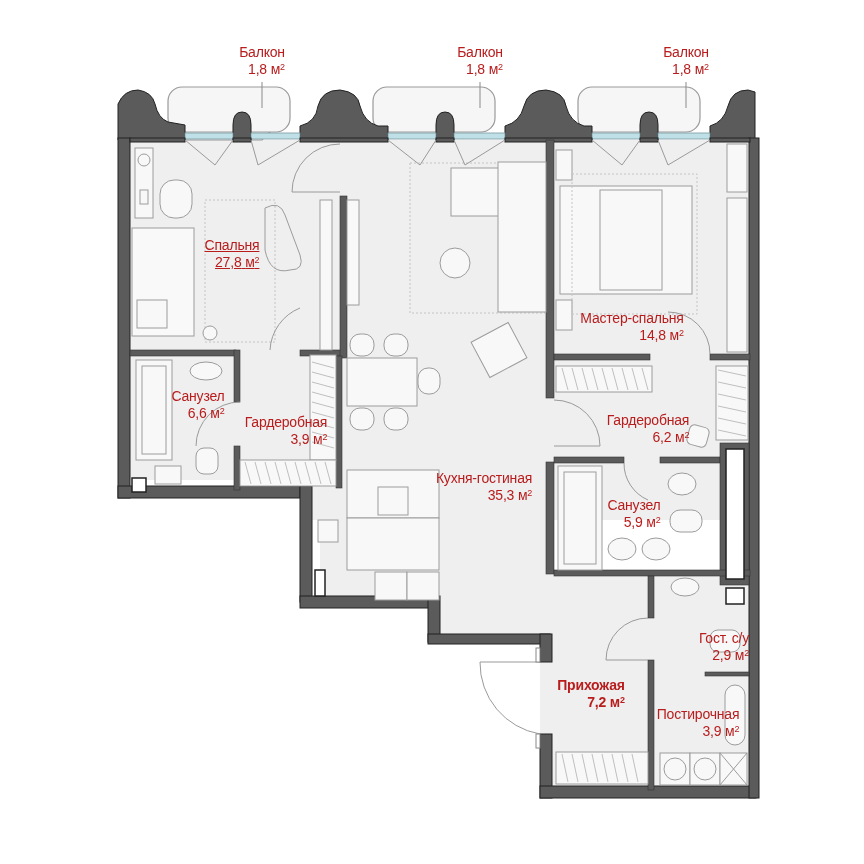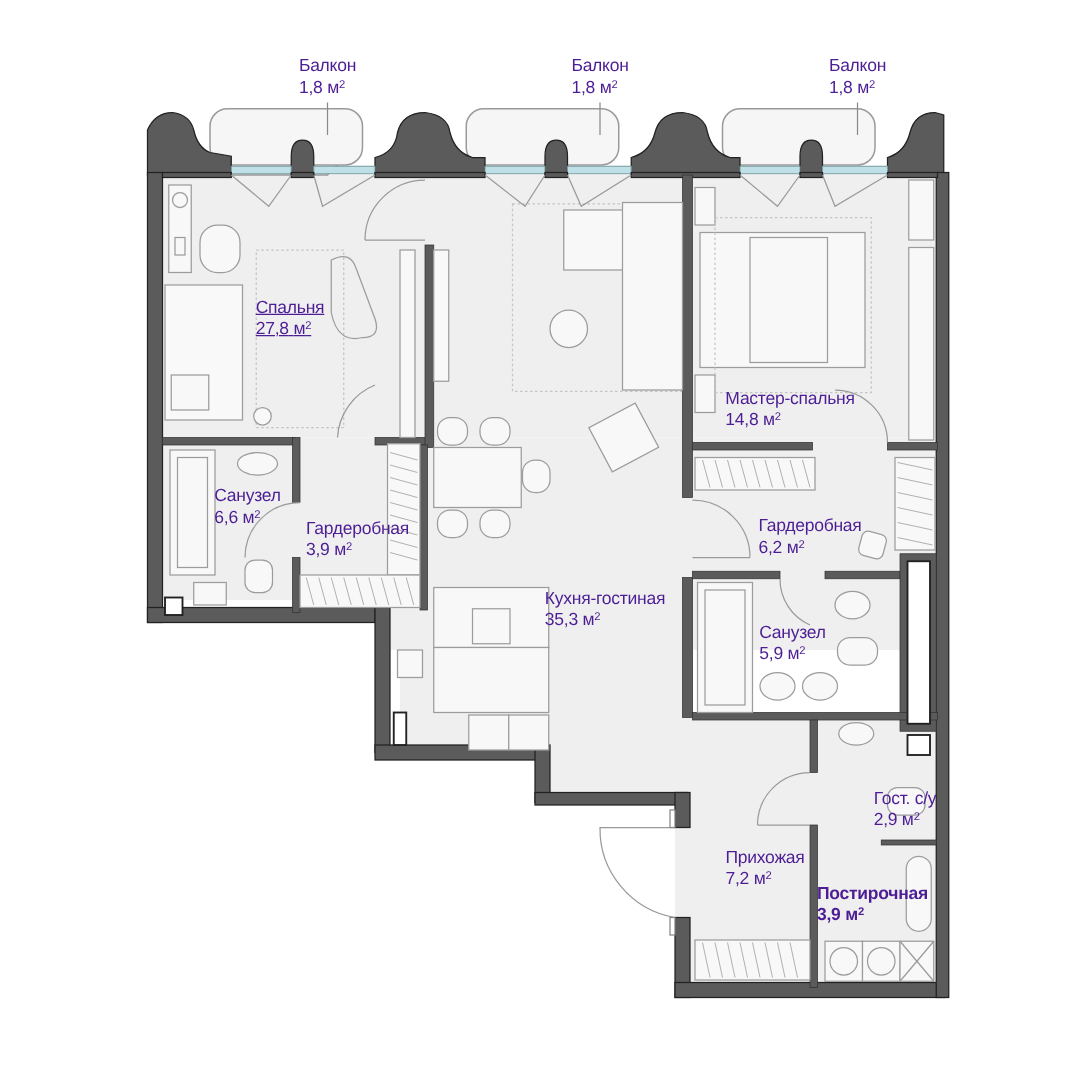--- a/index.html
+++ b/index.html
@@ -1,18 +1,18 @@
 <!DOCTYPE html>
 <html><head>
 <meta charset="utf-8">
 <style>
   html,body{margin:0;padding:0;background:#ffffff;}
   body{width:864px;height:864px;position:relative;overflow:hidden;font-family:"Liberation Sans",sans-serif;}
   #plan{position:absolute;left:0;top:0;}
-  .lbl{position:absolute;text-align:left;color:#4c1d95;font-size:14px;line-height:17px;transform:translateX(-50%);white-space:nowrap;font-family:"Liberation Sans",sans-serif;letter-spacing:-0.2px;}
+  .lbl{position:absolute;text-align:right;color:#b91c1c;font-size:14px;line-height:17px;transform:translateX(-50%);white-space:nowrap;font-family:"Liberation Sans",sans-serif;letter-spacing:-0.2px;}
   .lbl sup{font-size:9px;vertical-align:top;position:relative;top:-2px;}
   .lbl .name{display:block;}
   .lbl .area{display:block;}
 </style>
 </head>
 <body>
 
 <svg id="plan" width="864" height="864" viewBox="0 0 864 864" xmlns="http://www.w3.org/2000/svg">
 
   <g fill="#efefef">
@@ -248,21 +248,21 @@
     <span class="area"><span>6,2</span> <span>м</span><sup>2</sup></span>
   </div>
   <div class="lbl" style="left:634px;top:497px;">
     <span class="name">Санузел</span>
     <span class="area"><span>5,9</span> <span>м</span><sup>2</sup></span>
   </div>
   <div class="lbl" style="left:724px;top:630px;">
     <span class="name">Гост. с/у</span>
     <span class="area"><span>2,9</span> <span>м</span><sup>2</sup></span>
   </div>
-  <div class="lbl" style="left:612px;top:677px;">
+  <div class="lbl" style="left:591px;top:677px;font-weight:bold;">
     <span class="name">Прихожая</span>
     <span class="area"><span>7,2</span> <span>м</span><sup>2</sup></span>
   </div>
-  <div class="lbl" style="left:698px;top:706px;font-weight:bold;">
+  <div class="lbl" style="left:698px;top:706px;">
     <span class="name">Постирочная</span>
     <span class="area"><span>3,9</span> <span>м</span><sup>2</sup></span>
   </div>
 </div>
 
 </body></html>

